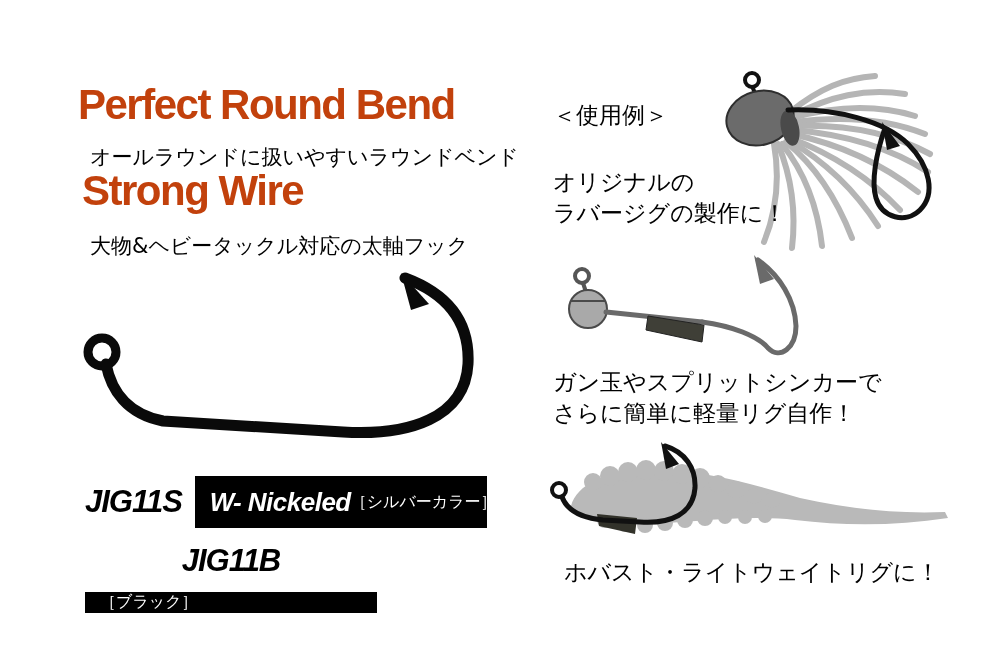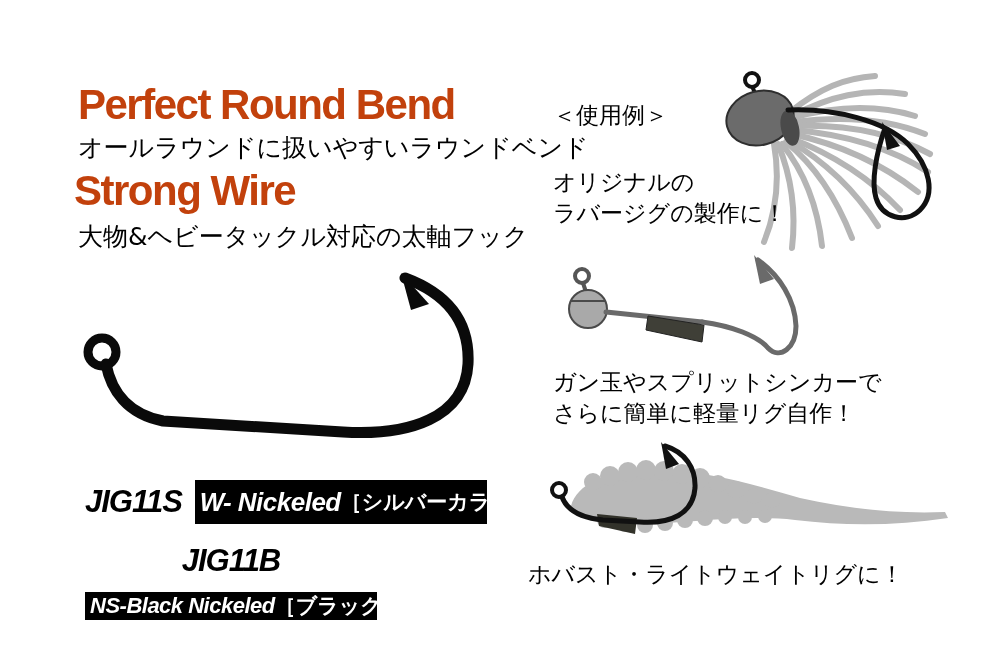--- a/index.html
+++ b/index.html
@@ -6,47 +6,47 @@
   .canvas{
     position:relative;width:1000px;height:667px;background:#ffffff;overflow:hidden;
     font-family:"DejaVu Sans","Liberation Sans",sans-serif;color:#000;
   }
   .feature-title{
     position:absolute;font-weight:bold;font-size:42px;line-height:1;
     letter-spacing:-1.5px;white-space:nowrap;color:#c2410c;margin:0;
     font-family:"Liberation Sans","DejaVu Sans",sans-serif;
   }
   .feature-sub{
-    position:absolute;font-size:25px;line-height:1.2;white-space:nowrap;color:#000;margin:0;
+    position:absolute;font-size:21px;line-height:1.2;white-space:nowrap;color:#000;margin:12px;
   }
   #title1{left:78px;top:84px;}
   #sub1{left:78px;top:133px;}
-  #title2{left:74px;top:170px;}
+  #title2{left:82px;top:170px;}
   #sub2{left:78px;top:222px;}
 
   #main-hook{position:absolute;left:75px;top:260px;}
 
   .model-row{position:absolute;left:85px;display:flex;align-items:center;gap:13px;height:38px;}
   #row1{top:483px;}
   #row2{top:543px;flex-direction:column;}
   .model-code{font-style:italic;font-weight:bold;font-size:31px;letter-spacing:-1px;white-space:nowrap;
     font-family:"Liberation Sans","DejaVu Sans",sans-serif;}
-  .model-box{width:292px;height:44px;background:#000;color:#fff;display:flex;align-items:center;
-    justify-content:space-between;padding:0 5px;box-sizing:border-box;}
+  .model-box{width:292px;height:52px;background:#000;color:#fff;display:flex;align-items:center;
+    justify-content:space-between;padding:0 15px;box-sizing:border-box;}
   .finish{font-style:italic;font-weight:bold;white-space:nowrap;letter-spacing:-0.5px;
     font-family:"Liberation Sans","DejaVu Sans",sans-serif;}
   #row1 .finish{font-size:26px;}
   #row2 .finish{font-size:22px;}
-  .colorjp{font-weight:bold;font-size:21px;white-space:nowrap;}
+  .colorjp{font-weight:normal;font-size:16px;white-space:nowrap;}
 
   #usage-heading{position:absolute;left:553px;top:100px;font-size:23px;margin:0;font-weight:normal;white-space:nowrap;}
   .example{position:absolute;font-size:23px;line-height:31px;white-space:nowrap;margin:0;}
   #ex1{left:553px;top:167px;}
   #ex2{left:553px;top:367px;}
-  #ex3{left:528px;top:559px;}
+  #ex3{left:564px;top:559px;font-family:Liberation Mono, monospace;}
 
   #rubber-jig{position:absolute;left:680px;top:66px;}
   #shot-rig{position:absolute;left:552px;top:246px;}
   #worm-rig{position:absolute;left:545px;top:440px;}
 </style>
 </head>
 <body>
 
 <div class="canvas">
 
@@ -64,21 +64,20 @@
   <div class="model-row" id="row1">
     <span class="model-code">JIG11S</span>
     <span class="model-box">
       <span class="finish">W- Nickeled</span>
       <span class="colorjp">［シルバーカラー］</span>
     </span>
   </div>
   <div class="model-row" id="row2">
     <span class="model-code">JIG11B</span>
     <span class="model-box">
-      <span class="finish">NS-Black Nickeled</span>
       <span class="colorjp">［ブラック］</span>
     </span>
   </div>
 
   <h2 id="usage-heading">＜使用例＞</h2>
 
   <svg id="rubber-jig" width="270" height="200" viewBox="0 0 270 200">
     <g stroke="#b5b5b5" stroke-width="6" fill="none" stroke-linecap="round">
       <path d="M 110 46 C 140 22, 165 12, 195 10"></path>
       <path d="M 112 50 C 150 30, 185 22, 225 28"></path>

